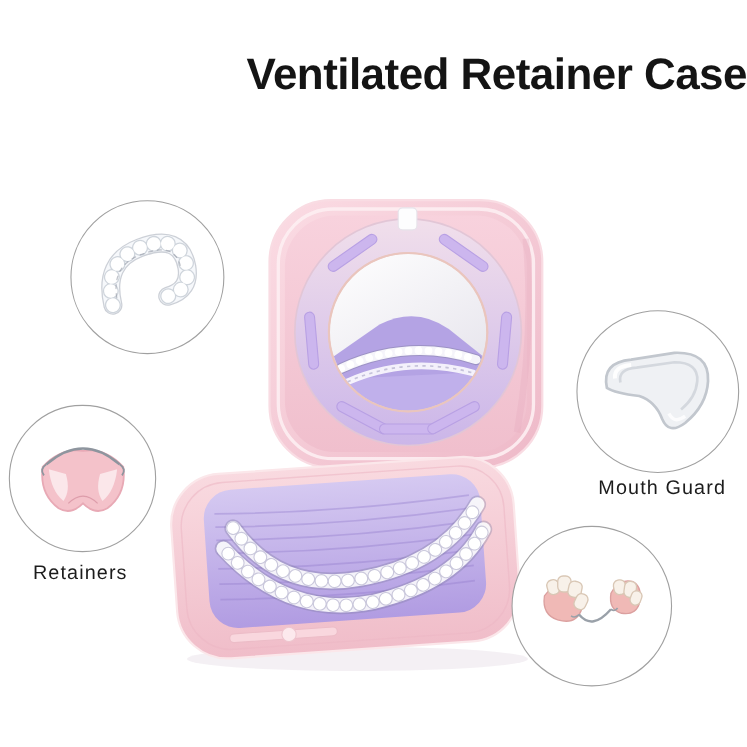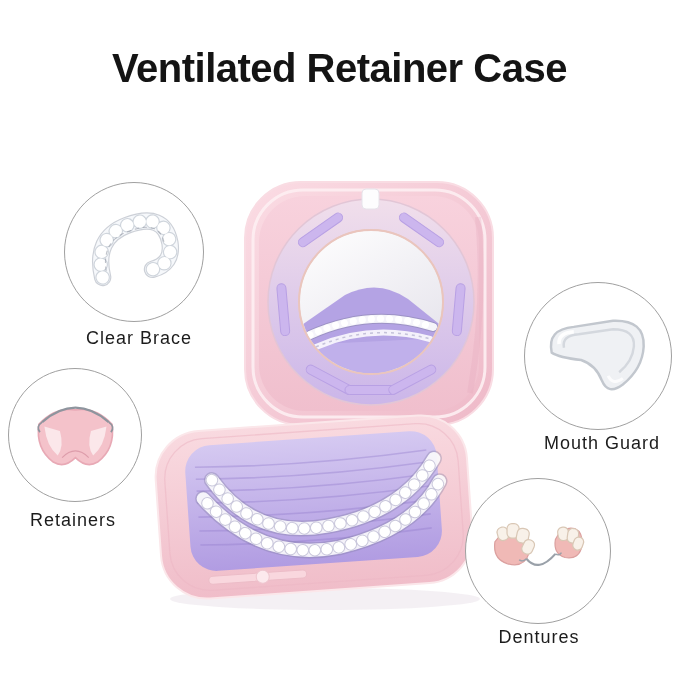--- a/index.html
+++ b/index.html
@@ -1,18 +1,18 @@
 <!DOCTYPE html>
 <html><head>
 <meta charset="utf-8">
 <style>
   html,body{margin:0;padding:0;background:#fff;}
   .canvas{position:relative;width:679px;height:679px;background:#ffffff;overflow:hidden;
           font-family:"Liberation Sans",sans-serif;}
-  .title{position:absolute;top:46px;left:0;width:100%;text-align:center;
+  .title{position:absolute;top:46px;left:0;width:100%;text-align:right;
          font-size:40px;font-weight:700;color:#141414;letter-spacing:-0.5px;}
   .badge{position:absolute;top:106px;left:50%;transform:translateX(-50%);
          background:#000;color:#fff;font-size:26px;font-weight:700;
          height:40px;line-height:40px;padding:0 26px;white-space:nowrap;}
   .case-svg{position:absolute;left:140px;top:175px;width:380px;height:440px;z-index:1;}
   .pcircle{position:absolute;border-radius:50%;background:#fff;border:1.5px solid #a0a0a0;
            display:flex;align-items:center;justify-content:center;box-sizing:border-box;z-index:2;}
   .pcircle svg{width:84%;height:84%;}
   .plabel{position:absolute;text-align:center;font-size:18px;color:#1c1c1c;
           letter-spacing:1px;z-index:2;white-space:nowrap;}
@@ -127,21 +127,20 @@
     <svg viewBox="0 0 100 100" aria-hidden="true">
       <g fill="none" stroke-linecap="round">
         <path d="M 23 72 Q 15 38 44 27 Q 76 15 81 42 Q 84 60 66 65" stroke="#b6bcc6" stroke-width="15" opacity="0.7"></path>
         <path d="M 23 72 Q 15 38 44 27 Q 76 15 81 42 Q 84 60 66 65" stroke="#f6f8fb" stroke-width="13"></path>
         <path d="M 23 72 Q 15 38 44 27 Q 76 15 81 42 Q 84 60 66 65" stroke="#c6ccd5" stroke-width="12.5" stroke-dasharray="0.1 11" opacity="0.8"></path>
         <path d="M 23 72 Q 15 38 44 27 Q 76 15 81 42 Q 84 60 66 65" stroke="#ffffff" stroke-width="10.5" stroke-dasharray="0.1 11"></path>
         <path d="M 26 66 Q 22 40 46 32 Q 72 22 76 42" stroke="rgba(140,146,158,0.55)" stroke-width="1" stroke-dasharray="3 4"></path>
       </g>
     </svg>
   </div>
-  <div class="plabel l-clearbrace">Clear Brace</div>
 
   <div class="pcircle c-retainers">
     <svg viewBox="0 0 100 100" aria-hidden="true">
       <path d="M 17 40 Q 14 62 30 74 Q 40 80 50 70 Q 60 80 70 74 Q 86 62 83 40 Q 68 24 50 27 Q 32 24 17 40 Z" fill="rgba(243,186,195,0.88)" stroke="#e8a9b5" stroke-width="1.5"></path>
       <path d="M 22 42 Q 24 60 34 68 Q 40 60 36 46 Z" fill="rgba(255,255,255,0.6)"></path>
       <path d="M 78 42 Q 76 60 66 68 Q 60 60 64 46 Z" fill="rgba(255,255,255,0.6)"></path>
       <path d="M 20 38 Q 50 12 80 38" stroke="#8e959e" stroke-width="2" fill="none"></path>
       <path d="M 20 38 q -6 4 -2 9" stroke="#8e959e" stroke-width="1.5" fill="none"></path>
       <path d="M 80 38 q 6 4 2 9" stroke="#8e959e" stroke-width="1.5" fill="none"></path>
       <path d="M 38 70 Q 50 58 62 70" stroke="rgba(200,120,140,0.5)" stroke-width="1" fill="none"></path>
@@ -170,15 +169,14 @@
         <rect x="37" y="40" width="9" height="12" rx="4" transform="rotate(25 41 46)"></rect>
         <rect x="66" y="30" width="9" height="11" rx="4" transform="rotate(-10 70 35)"></rect>
         <rect x="74" y="31" width="9" height="12" rx="4" transform="rotate(8 78 37)"></rect>
         <rect x="79" y="38" width="8" height="11" rx="4" transform="rotate(20 83 43)"></rect>
       </g>
       <path d="M 40 56 Q 50 68 64 52" stroke="#9aa1a9" stroke-width="1.8" fill="none"></path>
       <path d="M 40 56 q -3 3 -6 1" stroke="#9aa1a9" stroke-width="1.2" fill="none"></path>
       <path d="M 64 52 q 3 2 5 -1" stroke="#9aa1a9" stroke-width="1.2" fill="none"></path>
     </svg>
   </div>
-  <div class="plabel l-dentures">Dentures</div>
 
 </div>
 
 </body></html>

